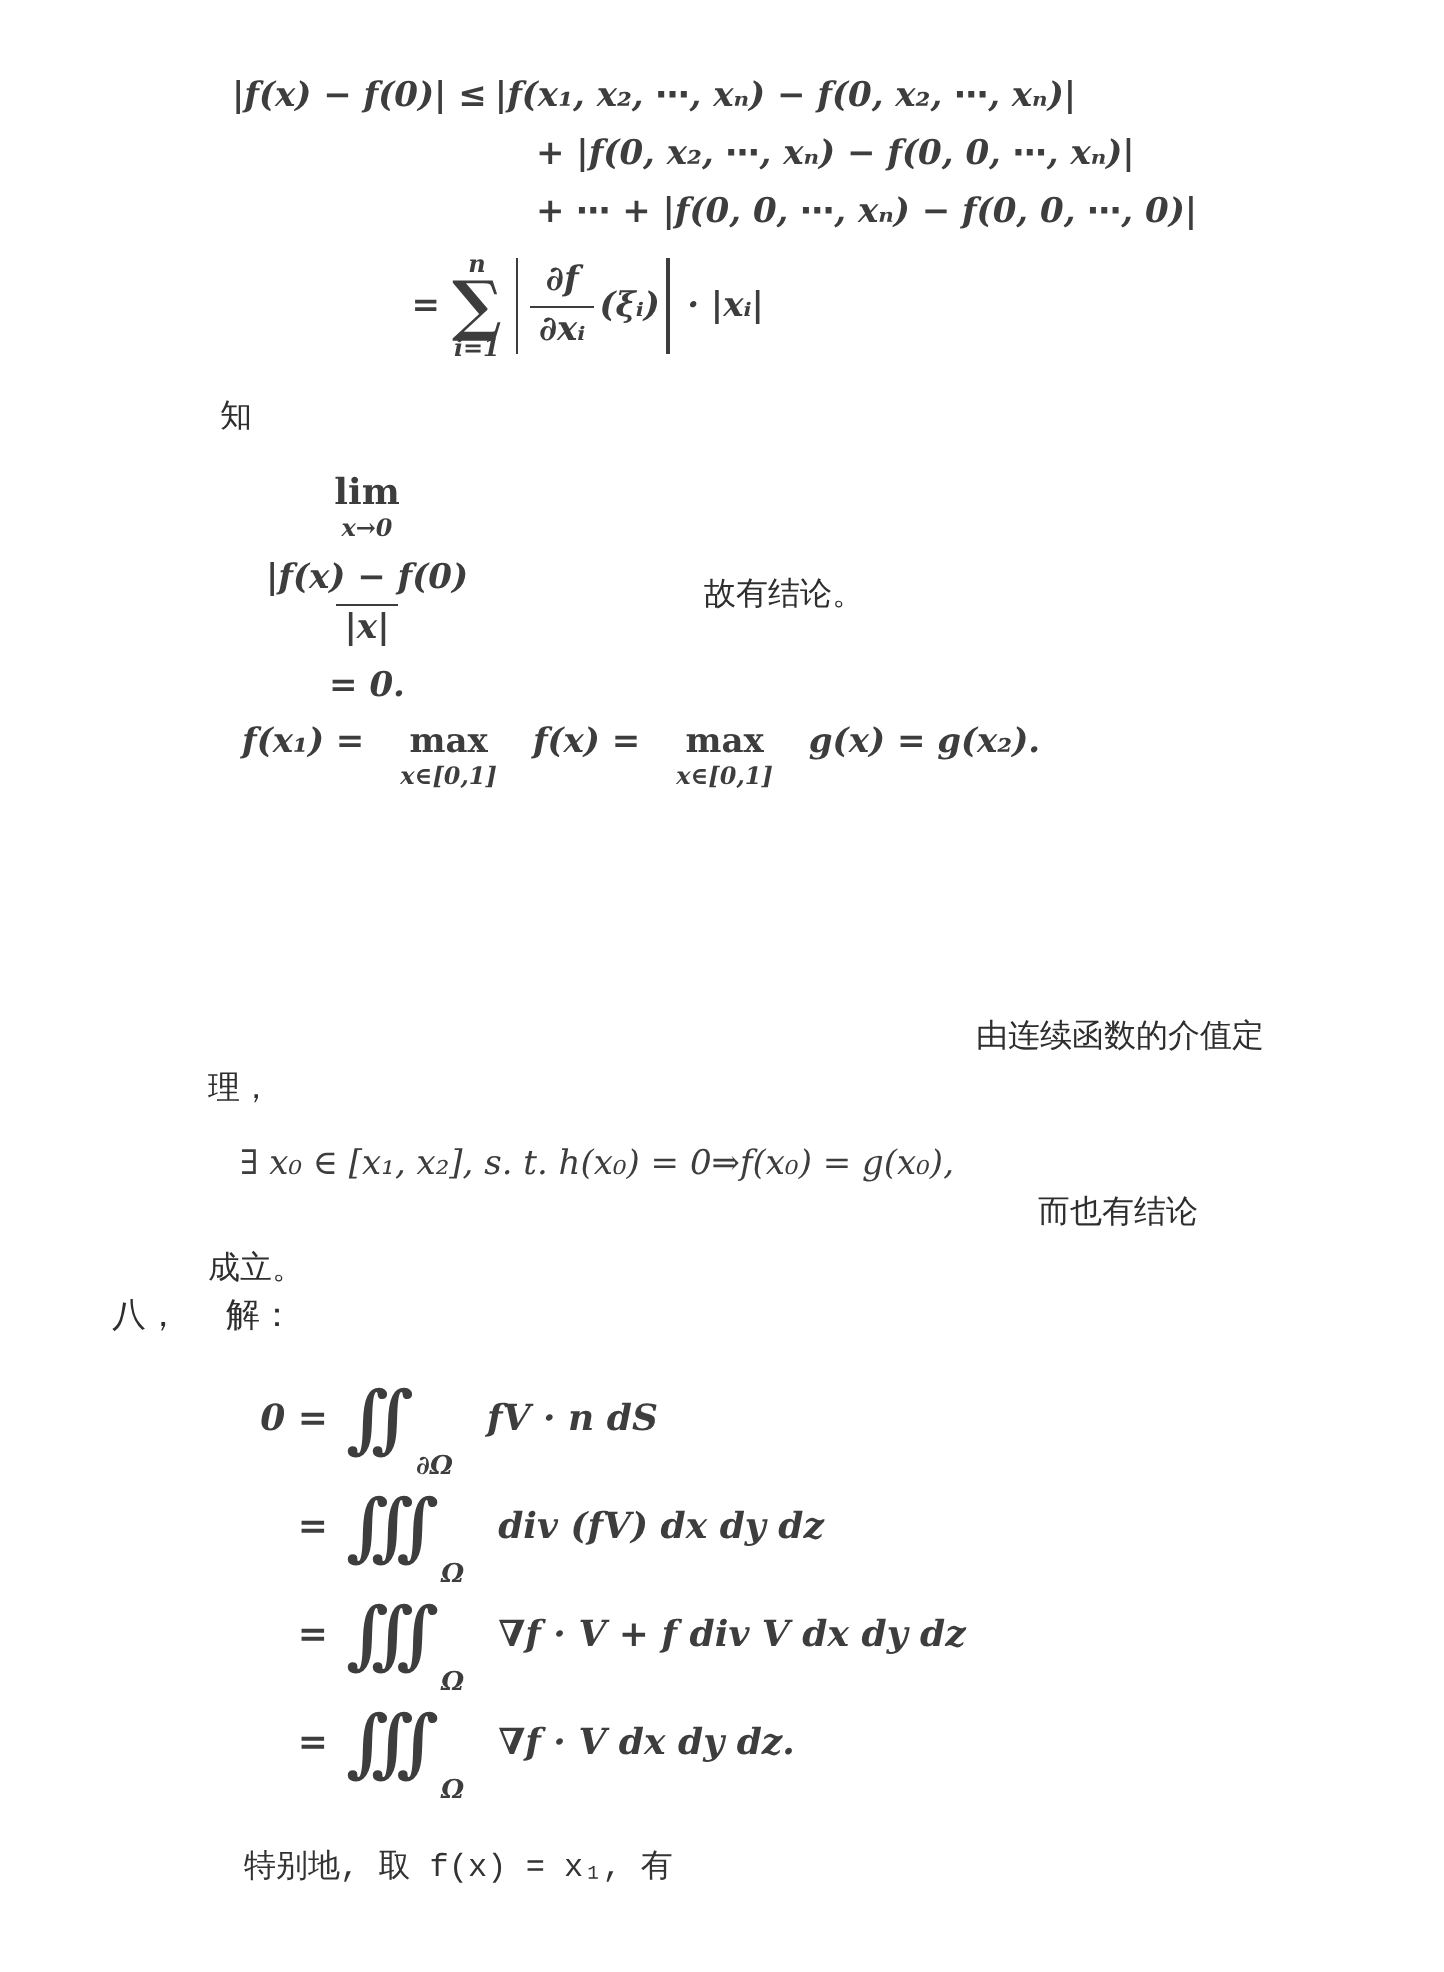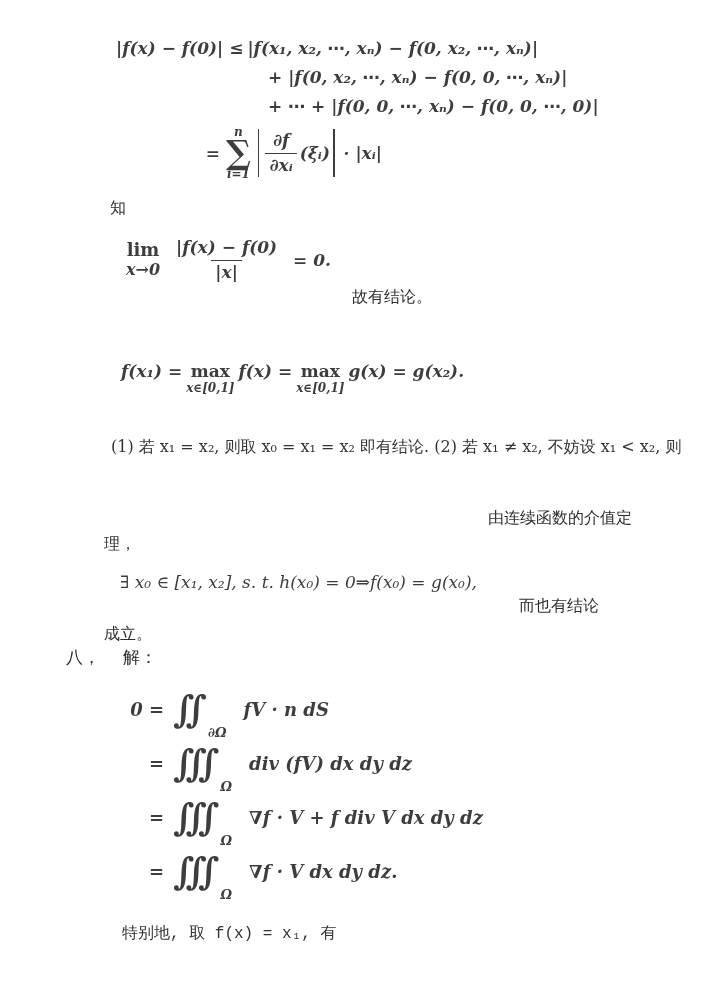--- a/index.html
+++ b/index.html
@@ -29,35 +29,35 @@
   .lcell { flex:0 0 104px; text-align:right; }
   .rcell { margin-left:4px; }
   .indent { padding-left:44px; }
   .sumrow { display:flex; align-items:center; margin-top:5px; height:54px; }
 
   
   .stack { display:inline-flex; flex-direction:column; align-items:center; line-height:1; }
   .ssym  { font-size:33px; line-height:0.85; font-style:normal; }
   .slim  { font-size:12px; line-height:1.2; }
   .limword { font-size:18px; font-style:normal; line-height:1.05; }
-  .limsub  { font-size:16px; line-height:1.2; }
+  .limsub  { font-size:12px; line-height:1.2; }
   .opword  { font-size:17px; font-style:normal; line-height:1.05; }
   .opsub   { font-size:12px; line-height:1.3; }
 
   
   .frac { display:inline-flex; flex-direction:column; align-items:center; line-height:1.15; margin:0 3px; }
   .frac .num { padding:0 4px 2px; }
   .frac .den { border-top:1.6px solid #3d3d3d; padding:2px 4px 0; }
 
   
   .vbar { align-self:stretch; width:1.6px; background:#3d3d3d; margin:3px 3px; }
   .tail { margin-left:6px; }
 
-  .limrow { display:flex; align-items:center; font-size:17px; gap:9px; }
-  .maxrow { display:flex; align-items:baseline; font-size:17px; gap:4px; }
+  .limrow { display:flex; align-items:center; font-size:17px; gap:9px;flex-direction:column; }
+  .maxrow { display:flex; align-items:baseline; font-size:17px; gap:18px; }
 
   
   .introw { display:flex; align-items:center; height:54px; font-size:18px; }
   .icell  { flex:0 0 36px; text-align:right; margin-right:9px; }
   .intsym { font-size:37px; line-height:1; letter-spacing:-0.24em; margin-right:0.24em; display:inline-block; }
   .intsub { font-size:13px; position:relative; top:15px; margin-left:1px; }
   .ibody  { margin-left:17px; }
 </style>
 </head>
 <body>
@@ -118,32 +118,31 @@
       <span class="opsub">x∈[0,1]</span>
     </span>
     <span>f(x) =</span>
     <span class="stack">
       <span class="opword">max</span>
       <span class="opsub">x∈[0,1]</span>
     </span>
     <span>g(x) = g(x₂).</span>
   </div>
 
-  <div class="abs mixed" style="left:95px; top:437px;">(1) 若 x₁ = x₂, 则取 x₀ = x₁ = x₂ 即有结论. (2) 若 x₁ ≠ x₂, 不妨设 x₁ &lt; x₂, 则</div>
 
   <div class="abs cjk" style="left:472px; top:508px;">由连续函数的介值定</div>
 
   <div class="abs cjk" style="left:88px; top:534px;">理，</div>
 
   <div class="abs math" style="left:104px; top:572px; font-size:17px;">∃ x₀ ∈ [x₁, x₂], s. t. h(x₀) = 0⇒f(x₀) = g(x₀),</div>
   <div class="abs cjk" style="left:503px; top:596px;">而也有结论</div>
 
   <div class="abs cjk" style="left:88px; top:624px;text-align:center;">成立。</div>
 
-  <div class="abs cjk" style="left:50px; top:646px; font-size:17px;">
+  <div class="abs cjk" style="left:40px; top:646px; font-size:17px;">
     <span style="display:inline-block; width:57px;">八，</span><span>解：</span>
   </div>
 
   <div class="abs math bold" style="left:112px; top:682px;">
     <div class="introw">
       <span class="icell">0 =</span>
       <span><span class="intsym">∫∫</span><span class="intsub">∂Ω</span></span>
       <span class="ibody">fV · n dS</span>
     </div>
     <div class="introw">

